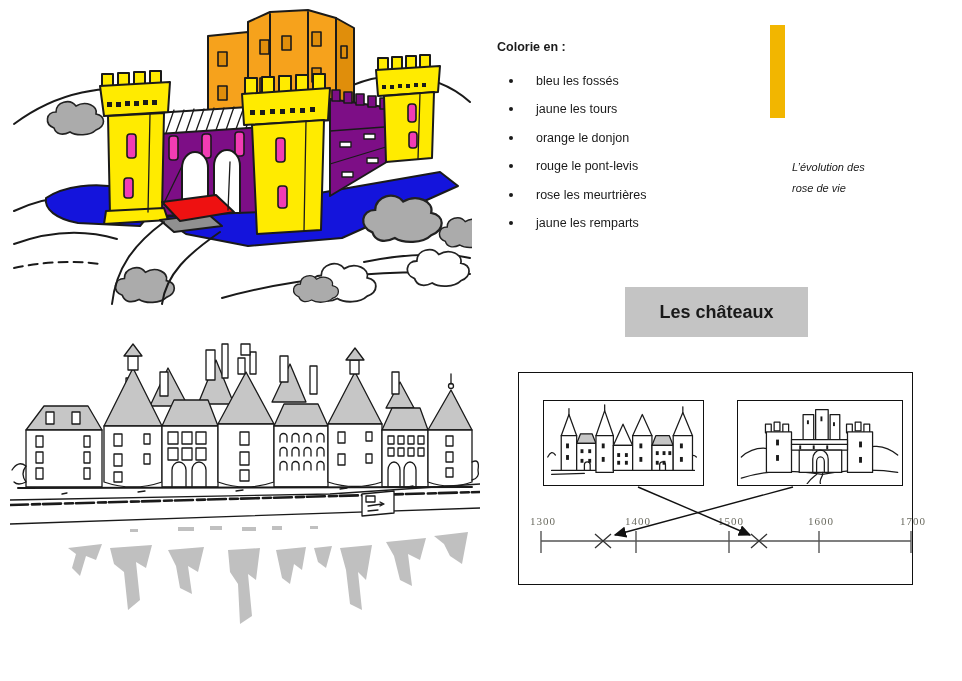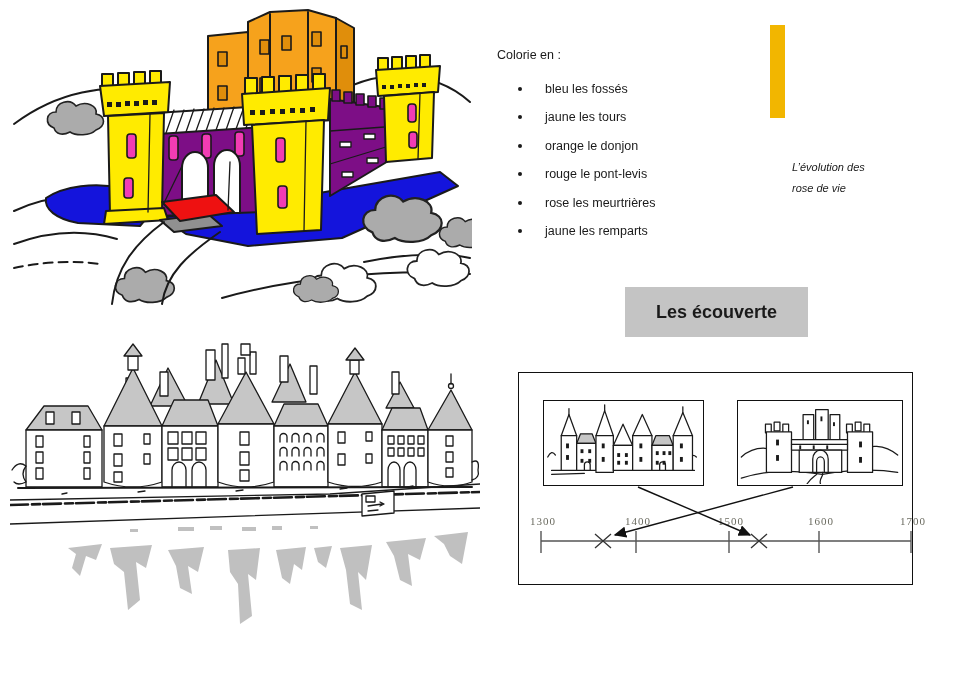--- a/index.html
+++ b/index.html
@@ -14,22 +14,22 @@
   .f-blue{fill:var(--castle-blue)} .f-red{fill:var(--castle-red)}
   .f-pink{fill:var(--castle-pink)} .f-gray{fill:var(--sketch-gray)}
   .f-roof{fill:var(--roof-gray)} .f-refl{fill:var(--reflection-gray)}
   .f-white{fill:#fff} .f-ink{fill:var(--ink)}
   .s-ink{stroke:var(--ink);stroke-width:2;stroke-linejoin:round;stroke-linecap:round;}
   .s-thin{stroke:var(--ink);stroke-width:1.3;stroke-linejoin:round;stroke-linecap:round;}
   .none{fill:none}
 
   
   #coloring{left:497px;top:36px;width:230px;font-size:12.5px;}
-  #coloring .title{margin:12px 0 20px 0;}
-  #coloring ul{list-style:none;margin:17px;padding:0;}
+  #coloring .title{margin:4px 0 20px 0;font-weight:bold;}
+  #coloring ul{list-style:none;margin:8px;padding:0;}
   #coloring li{position:relative;height:28.4px;padding-left:31px;}
   #coloring li .dot{position:absolute;left:4px;top:5px;width:4px;height:4px;border-radius:50%;background:var(--ink);}
 
   
   #brand-bar{left:770px;top:25px;width:15px;height:93px;background:var(--accent-yellow);}
   #brand-text{left:792px;top:31px;font-size:16px;line-height:31px;}
   #brand-text b{font-weight:bold;}
   #subtitle{left:792px;top:157px;font-size:11px;line-height:21px;font-style:italic;}
 
   
@@ -246,21 +246,21 @@
     </ul>
   </div>
 
   <div id="brand-bar" class="abs"></div>
   <div id="subtitle" class="abs">
     <div>L’évolution des</div>
     <div>rose de vie</div>
   </div>
 
   <div id="section-box" class="abs">
-    <span>Les écouverte</span>
+    <span>Les châteaux</span>
   </div>
 
   <svg class="abs" style="left:10px;top:342px" width="470" height="300" viewBox="0 0 470 300">
 
     <g class="s-thin">
       <path class="f-roof" d="M140,64 L158,26 L178,64 Z"></path>
       <path class="f-roof" d="M188,62 L206,18 L224,62 Z"></path>
       <path class="f-roof" d="M224,62 L236,40 L248,62 Z"></path>
       <path class="f-roof" d="M262,60 L280,22 L296,60 Z"></path>
       <path class="f-roof" d="M376,66 L390,40 L404,66 Z"></path>

